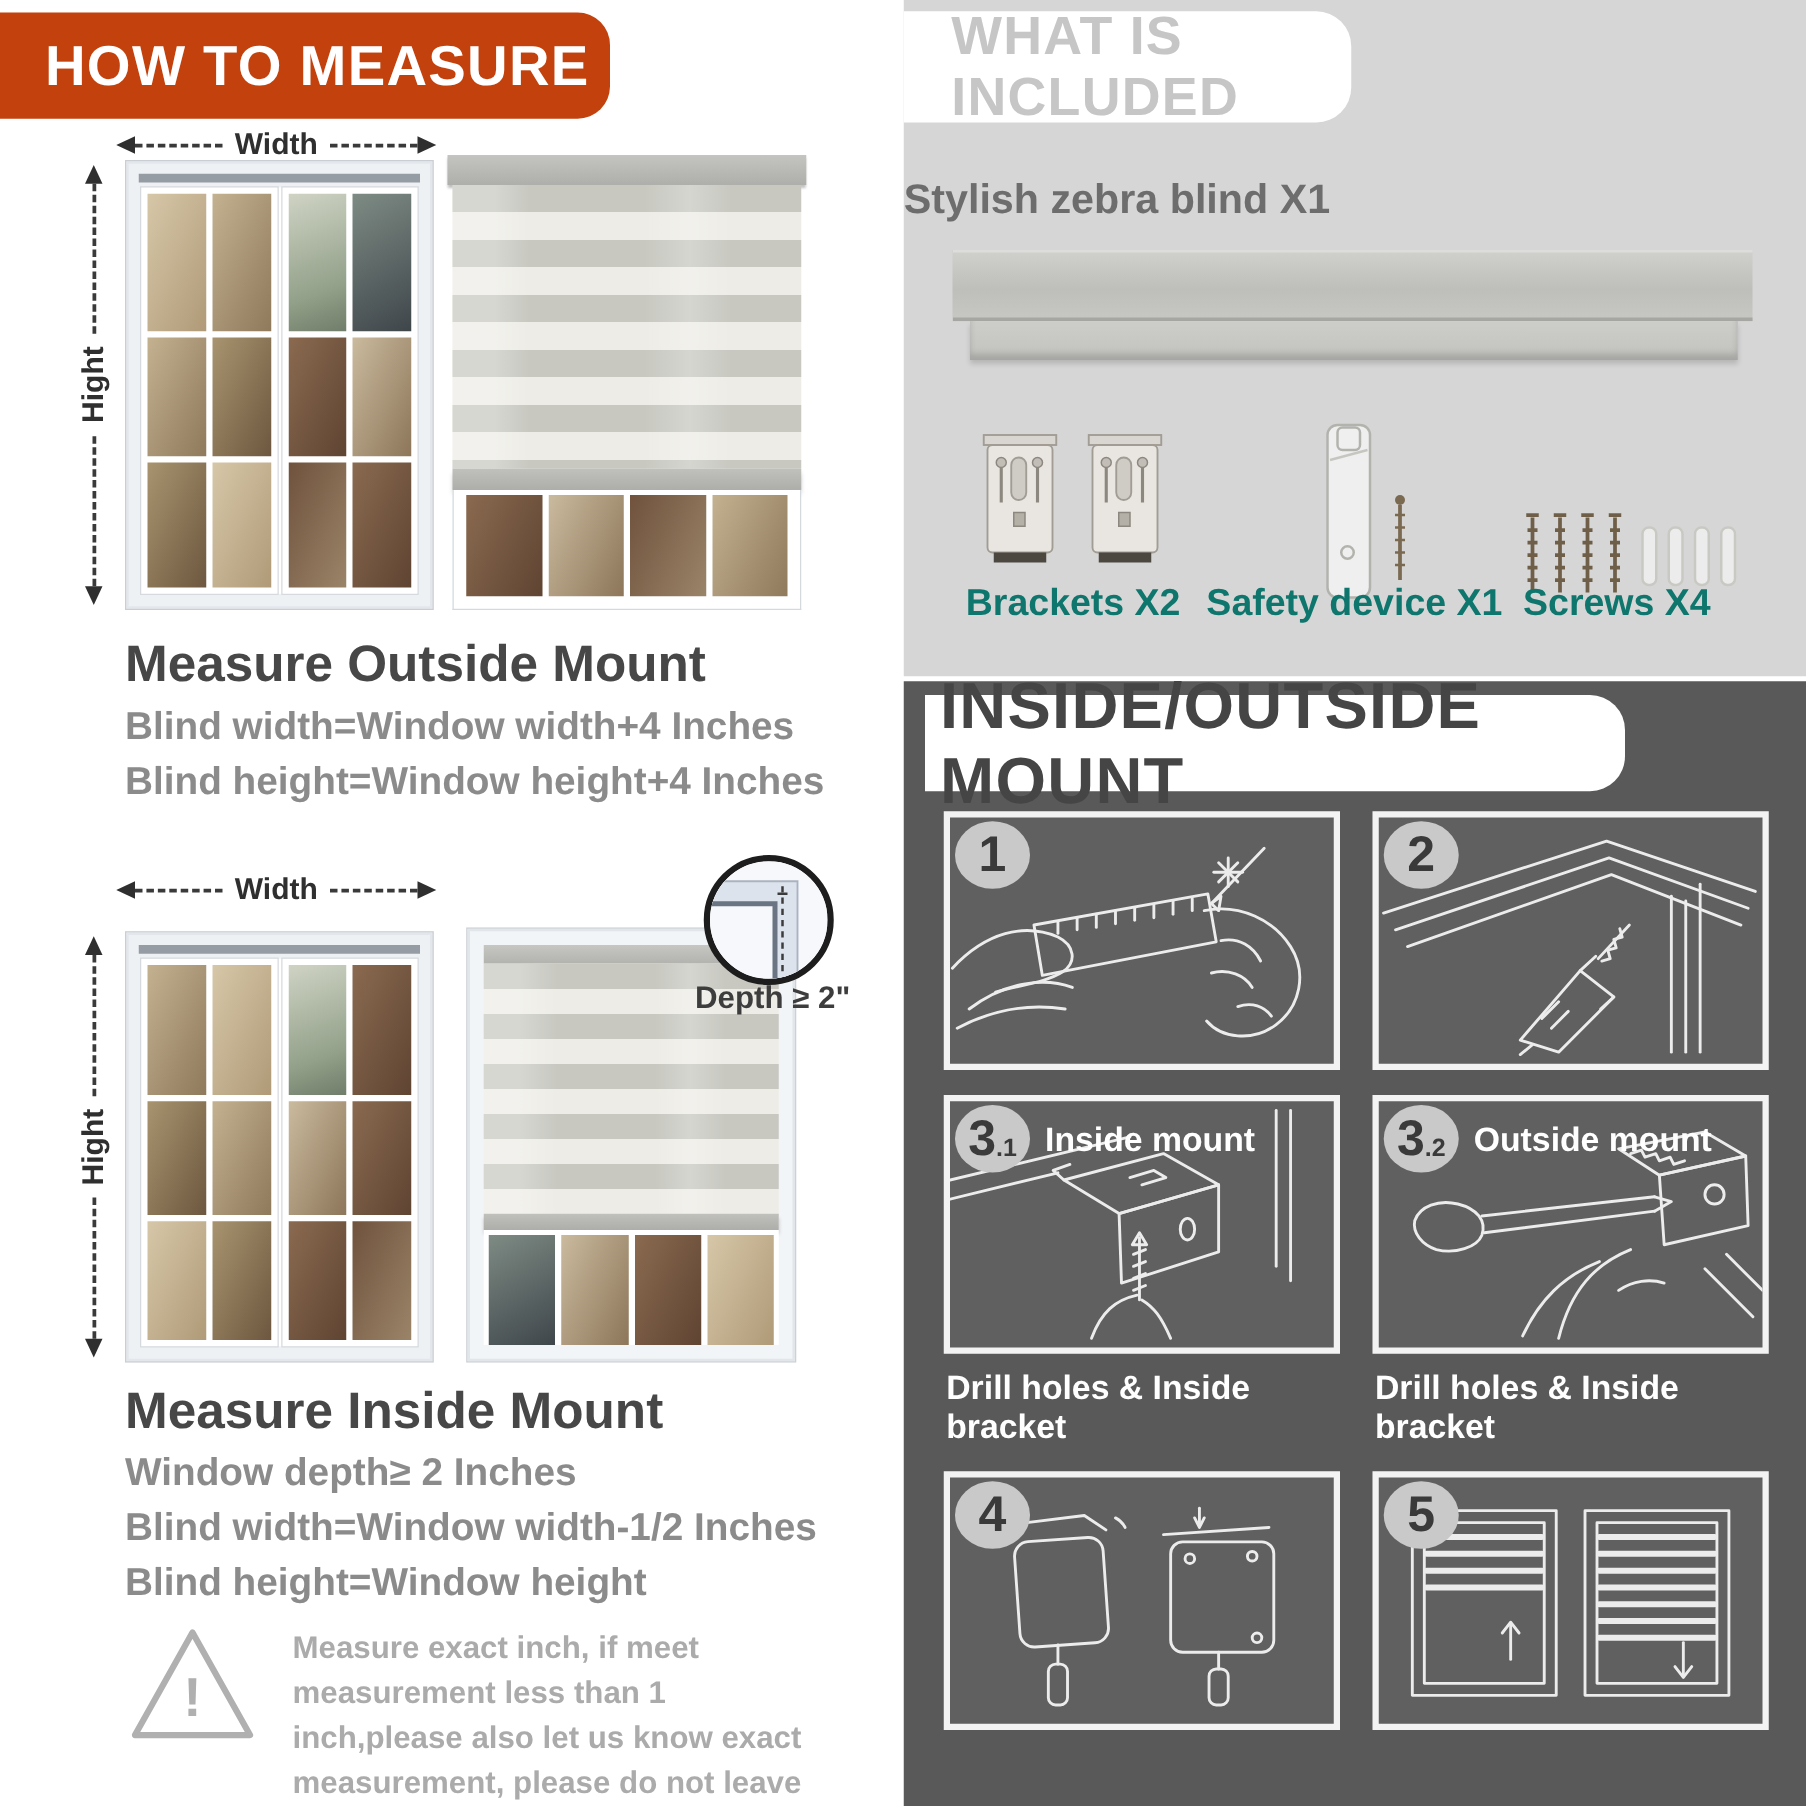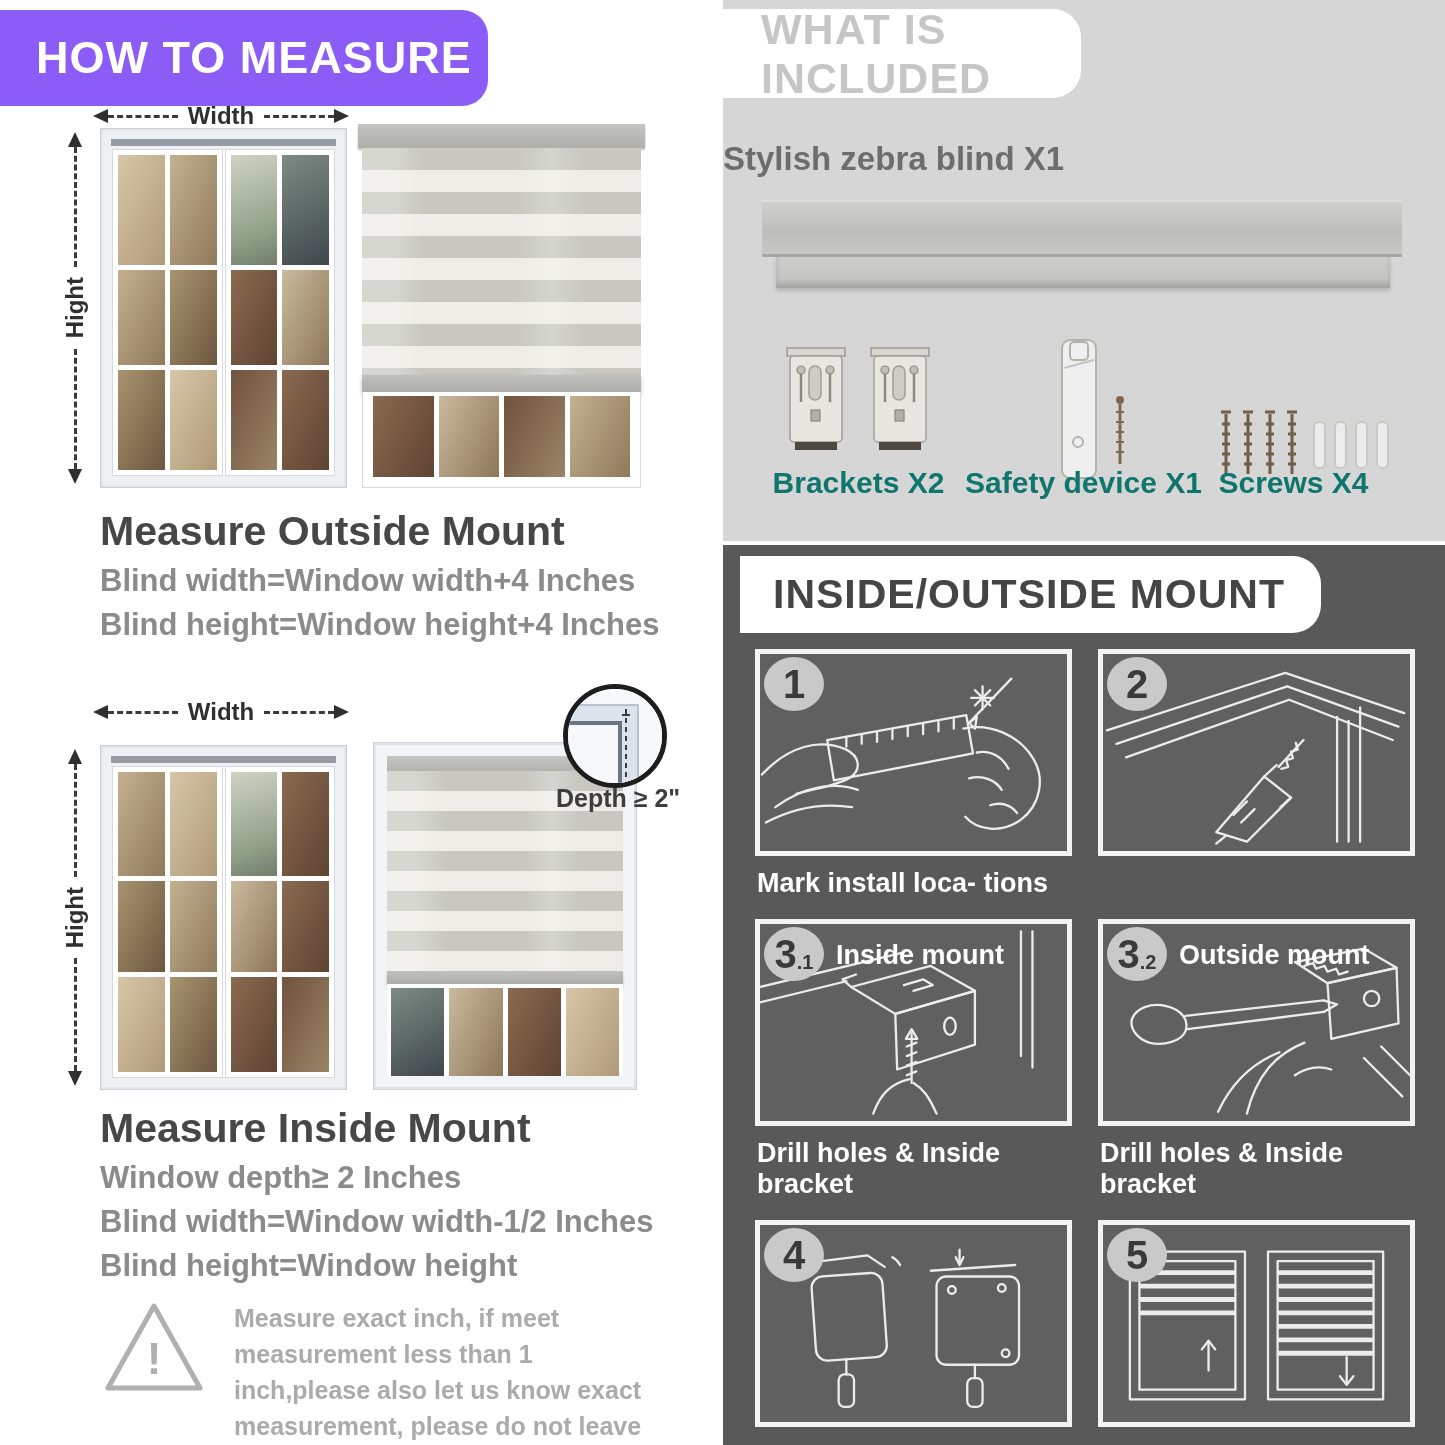--- a/index.html
+++ b/index.html
@@ -5,21 +5,21 @@
   html,body{margin:0;padding:0;}
   body{
     width:1445px;height:1445px;position:relative;background:#ffffff;
     font-family:"Liberation Sans", sans-serif;overflow:hidden;
     -webkit-font-smoothing:antialiased;
   }
   .abs{position:absolute;}
 
   
   .left-banner{
-    left:0;top:10px;width:452px;height:96px;background:#8b5cf6;
+    left:0;top:10px;width:452px;height:85px;background:#c2410c;
     border-radius:0 26px 26px 0;color:#ffffff;font-size:45px;font-weight:bold;
     letter-spacing:1px;display:flex;align-items:center;padding-left:36px;
   }
 
   
   .dim-h{display:flex;align-items:center;height:20px;}
   .dim-h .dline{flex:1;height:0;border-top:3px dashed #3a3a3a;}
   .dim-h .dlabel{font-size:24px;font-weight:bold;color:#2f2f2f;padding:0 10px;white-space:nowrap;}
   .ah-l{width:0;height:0;border-top:7px solid transparent;border-bottom:7px solid transparent;border-right:15px solid #2f2f2f;}
   .ah-r{width:0;height:0;border-top:7px solid transparent;border-bottom:7px solid transparent;border-left:15px solid #2f2f2f;}
@@ -96,22 +96,22 @@
     background:linear-gradient(180deg,#d0d0cd,#bebebb 55%,#c7c7c4);
     box-shadow:inset 0 -3px 0 #a6a6a3, inset 0 2px 0 #dddddb;}
   .hr-bar2{position:absolute;left:53px;top:257px;width:614px;height:31px;
     background:linear-gradient(180deg,#cdcdca,#c2c2bf);
     box-shadow:inset 0 -5px 5px rgba(0,0,0,.15), 0 3px 4px rgba(0,0,0,.15);}
   .comp-label{position:absolute;font-size:30px;font-weight:bold;color:#0f766e;text-align:center;}
 
   
   .right-mount{left:723px;top:545px;width:722px;height:900px;background:#595959;}
   .mount-banner{position:absolute;left:17px;top:11px;width:548px;height:77px;background:#ffffff;
-    border-radius:0 28px 28px 0;display:flex;align-items:center;padding-left:33px;
-    color:#454545;font-size:41px;font-weight:bold;letter-spacing:1px;}
+    border-radius:0 28px 28px 0;display:flex;align-items:center;padding-left:12px;
+    color:#454545;font-size:52px;font-weight:bold;letter-spacing:1px;}
   .steps-grid{position:absolute;left:32px;top:104px;width:660px;
     display:grid;grid-template-columns:1fr 1fr;column-gap:26px;}
   .step{margin:0 0 20px 0;}
   .panel{height:197px;border:5px solid #f3f3f3;background:#606060;position:relative;box-sizing:content-box;}
   .panel svg{position:absolute;left:0;top:0;width:100%;height:100%;}
   .badge{position:absolute;left:4px;top:3px;min-width:50px;height:54px;padding:0 5px;
     border-radius:50%;background:#c9c9c9;display:flex;align-items:center;justify-content:center;
     color:#3a3a3a;font-size:40px;font-weight:bold;z-index:2;}
   .badge small{font-size:20px;font-weight:bold;align-self:flex-end;padding-bottom:7px;}
   .panel-title{position:absolute;left:76px;top:16px;color:#ffffff;font-size:27px;font-weight:bold;z-index:2;}
@@ -390,21 +390,20 @@
               <line x1="240" y1="30" x2="224" y2="46"></line>
             <line x1="232" y1="26" x2="232" y2="50"></line>
               <line x1="220" y1="38" x2="244" y2="38"></line>
             <path d="M212,70 C242,64 270,78 284,100 C298,122 292,150 272,165 C252,180 226,176 214,162"></path>
             <path d="M226,95 C241,92 253,100 259,112"></path>
             <path d="M218,122 C232,118 246,124 252,134"></path>
             <path d="M240,150 C252,146 262,150 268,158"></path>
           </g>
         </svg>
       </div>
-      <figcaption>Mark install loca- tions</figcaption>
     </figure>
 
     <figure class="step">
       <div class="panel">
         <div class="badge">
             <span>2</span>
           </div>
         <svg viewBox="0 0 320 190">
           <g class="sketch">
             <polyline points="4,72 190,12 314,54"></polyline>

